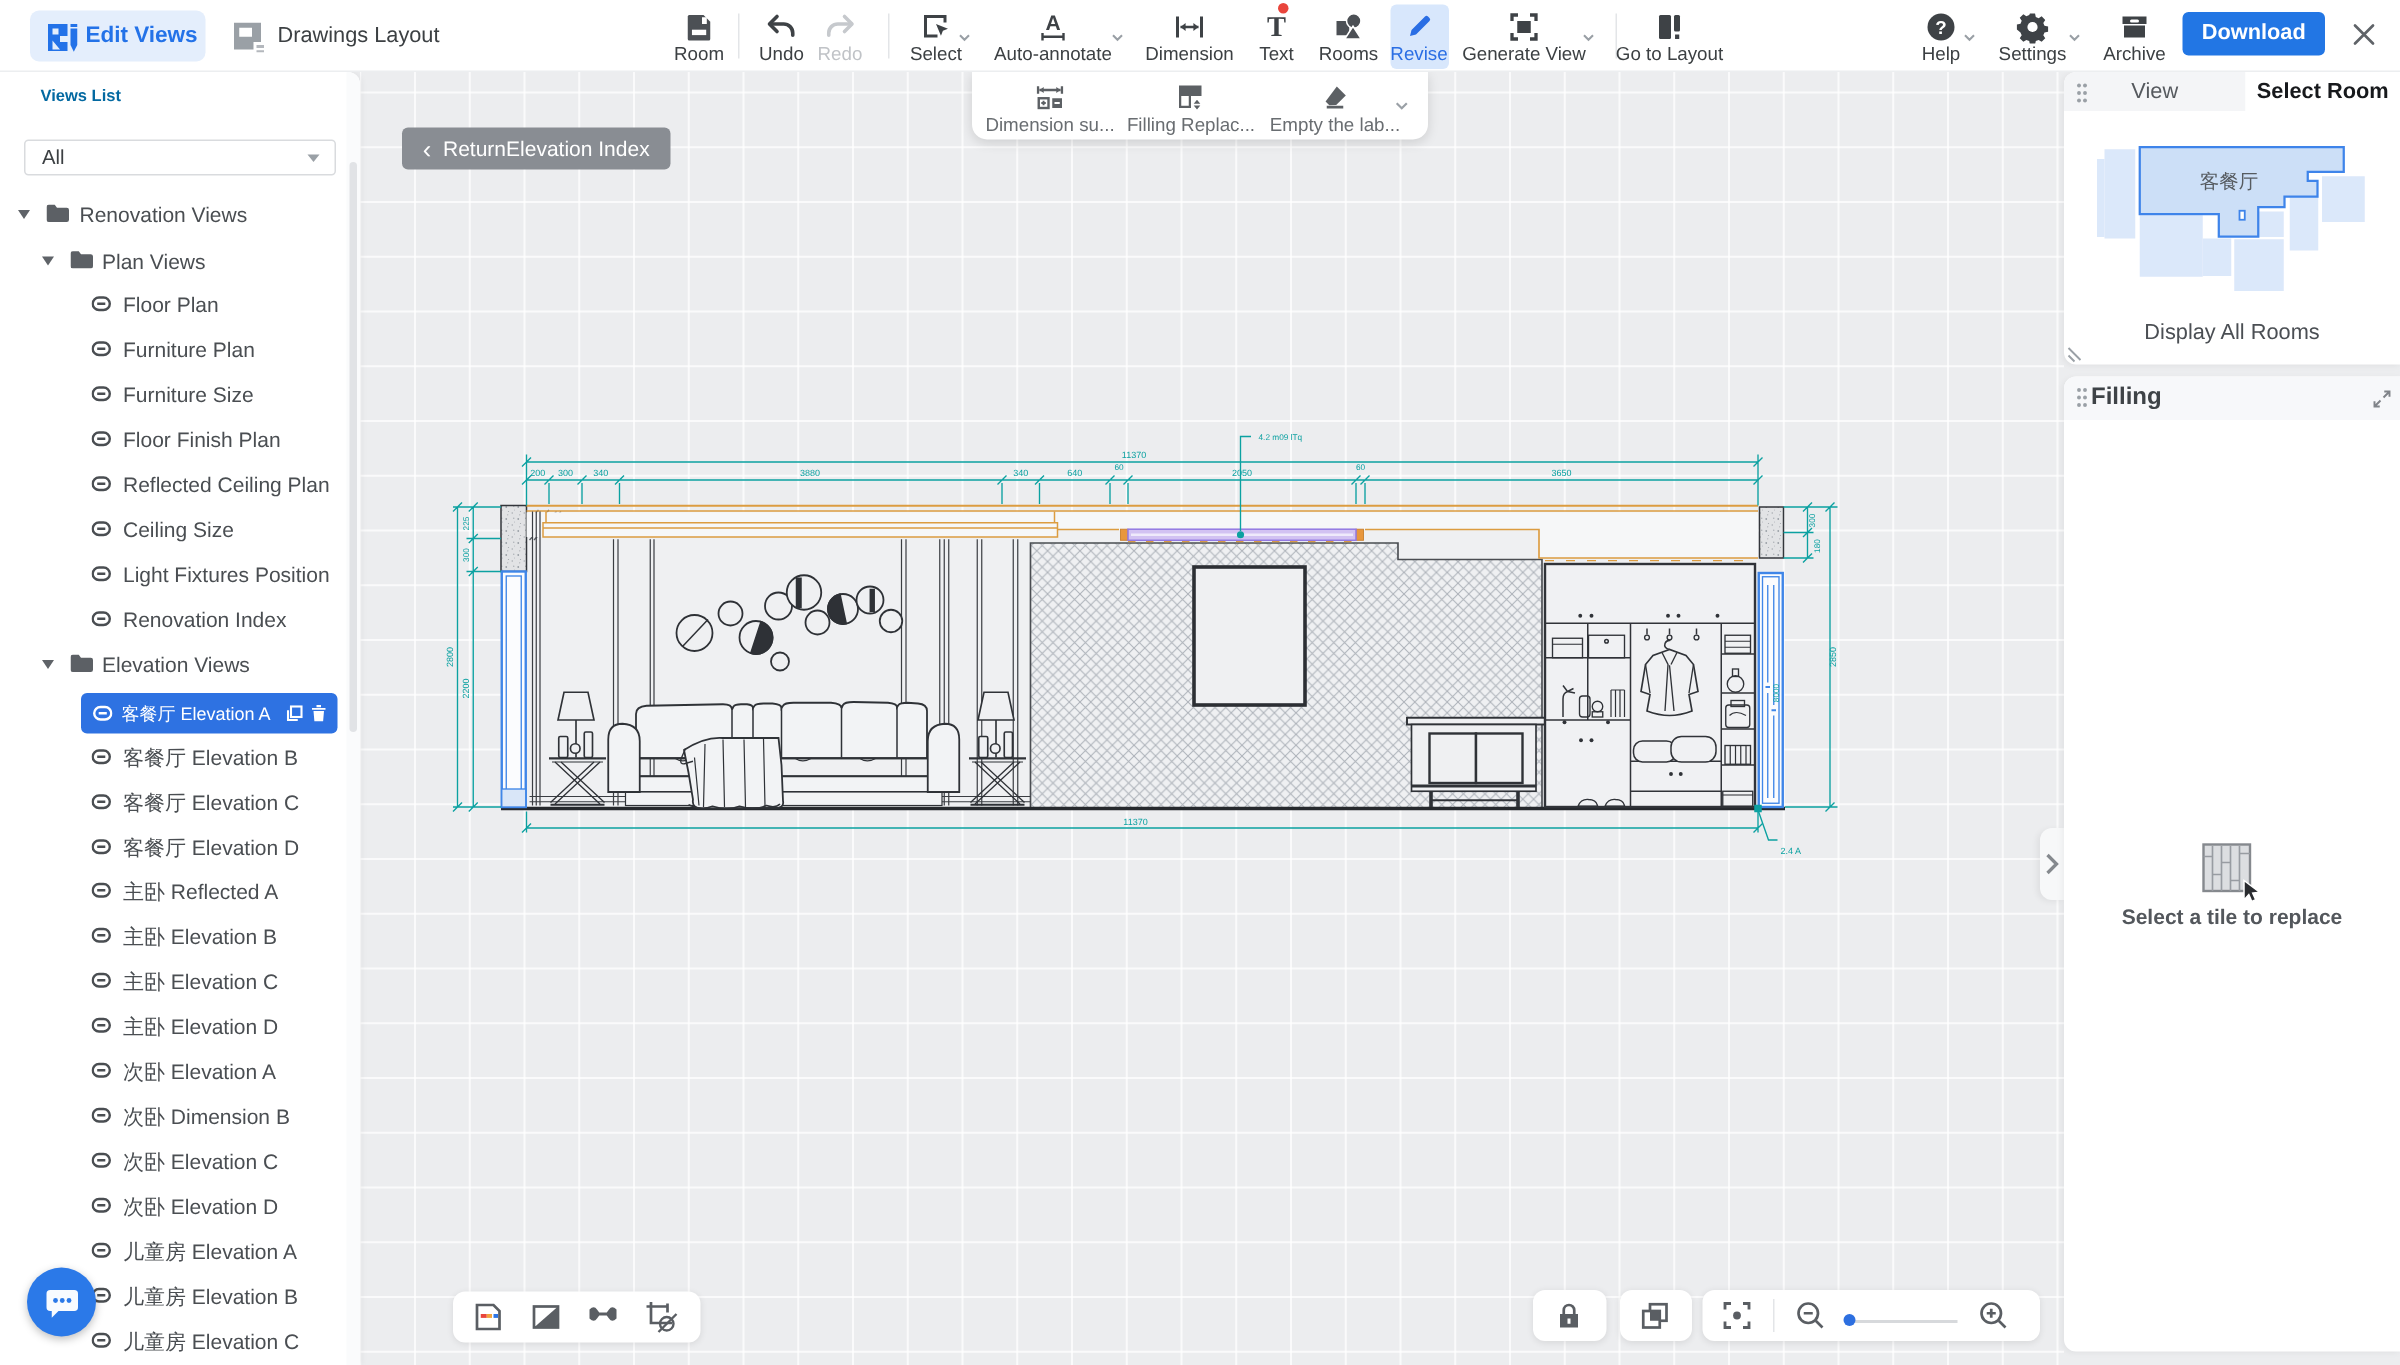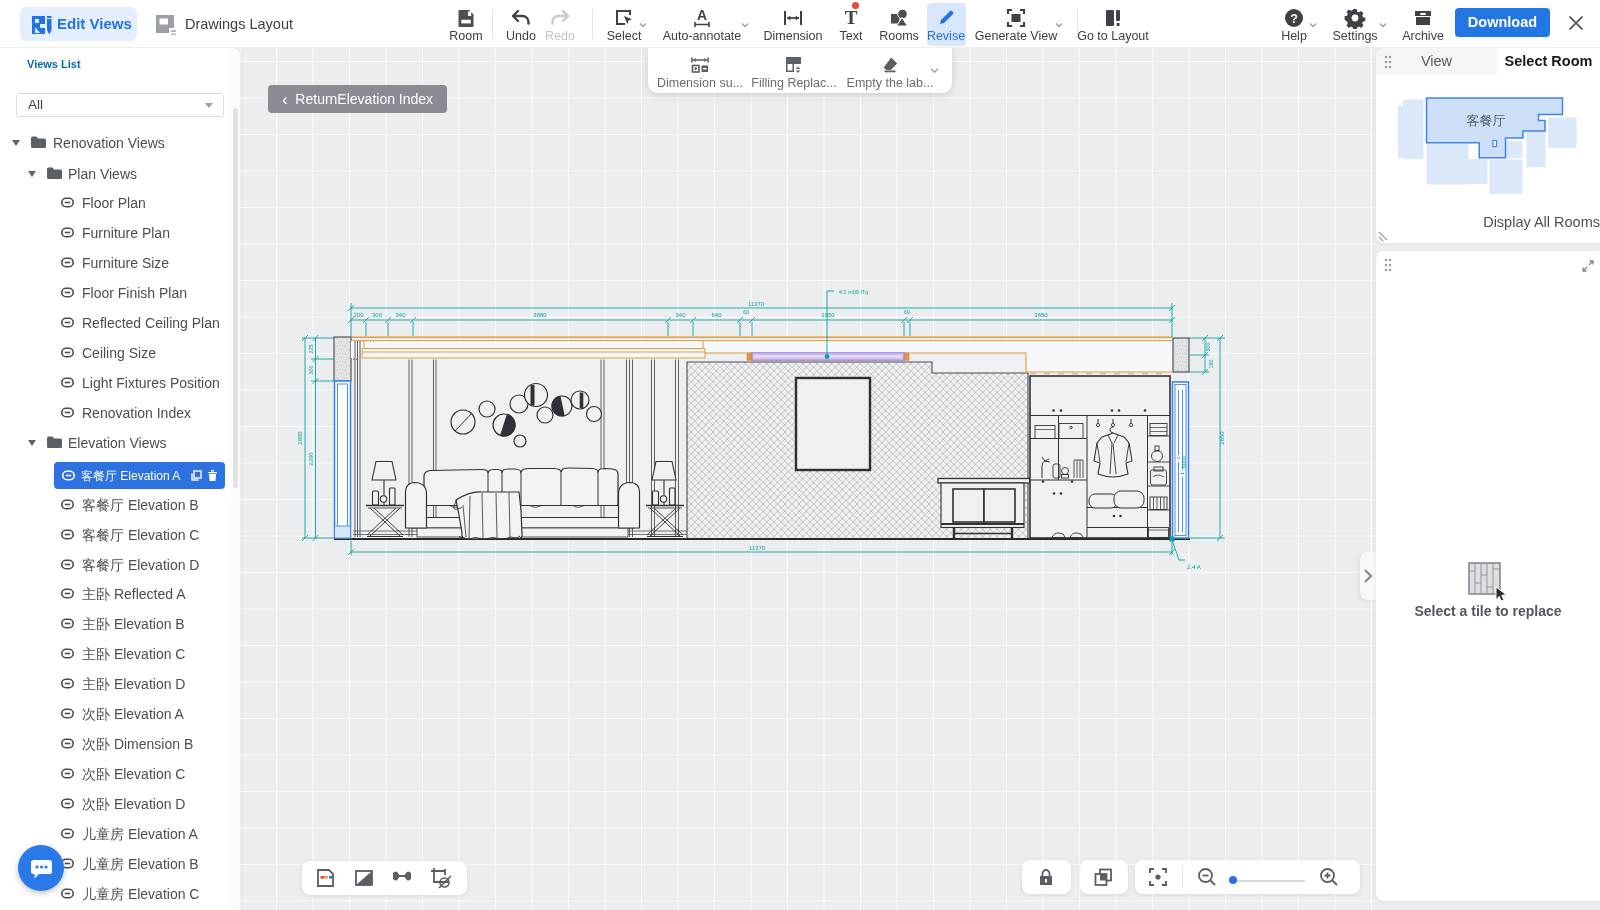--- a/index.html
+++ b/index.html
@@ -672,26 +672,29 @@
       <rect x="92.5" y="111" width="19" height="25"></rect>
       <rect x="113.5" y="111.5" width="33" height="34.5"></rect>
       <rect x="129.5" y="93" width="17" height="17"></rect>
       <rect x="150.5" y="83" width="19" height="36"></rect>
       <rect x="172" y="69.5" width="28.5" height="30.5"></rect>
     </g>
     <path d="M50.5 50 H186.5 V66.5 H162.5 V72.5 H169 V83 H147 V90 H129.5 V109.8 H103.2 V94.7 H50.5 Z" fill="#ccdff7" stroke="#3e84ea" stroke-width="1.5" stroke-linejoin="miter"></path>
       <rect x="117" y="92.5" width="3.5" height="6" fill="#fff" stroke="#3e84ea" stroke-width="1.2"></rect>
     <text x="110" y="77" font-size="13" fill="#565b60" text-anchor="middle">客餐厅</text>
   </svg>
-  <div class="abs" style="left:0;top:166px;width:224px;text-align:right;font-size:14.5px;color:#4b4f54">Display All Rooms</div>
+  <div class="abs" style="left:0;top:166px;width:224px;text-align:center;font-size:14.5px;color:#4b4f54">Display All Rooms</div>
   <svg class="abs" style="left:2px;top:183px" width="13" height="11" viewBox="0 0 13 11">
       <path d="M1 1 l8 8 M1 6 l4 4" stroke="#9aa0a6" stroke-width="1.3"></path>
     </svg>
 </div>
 <div id="rp2">
+  <div class="hdr">
+      <b>Filling</b>
+    </div>
   <svg class="abs" style="left:8px;top:7px" width="8" height="14" viewBox="0 0 8 14">
     <g fill="#9aa0a6">
         <circle cx="2" cy="2" r="1.3"></circle>
         <circle cx="6" cy="2" r="1.3"></circle>
         <circle cx="2" cy="7" r="1.3"></circle>
         <circle cx="6" cy="7" r="1.3"></circle>
         <circle cx="2" cy="12" r="1.3"></circle>
         <circle cx="6" cy="12" r="1.3"></circle>
       </g>
   </svg>

